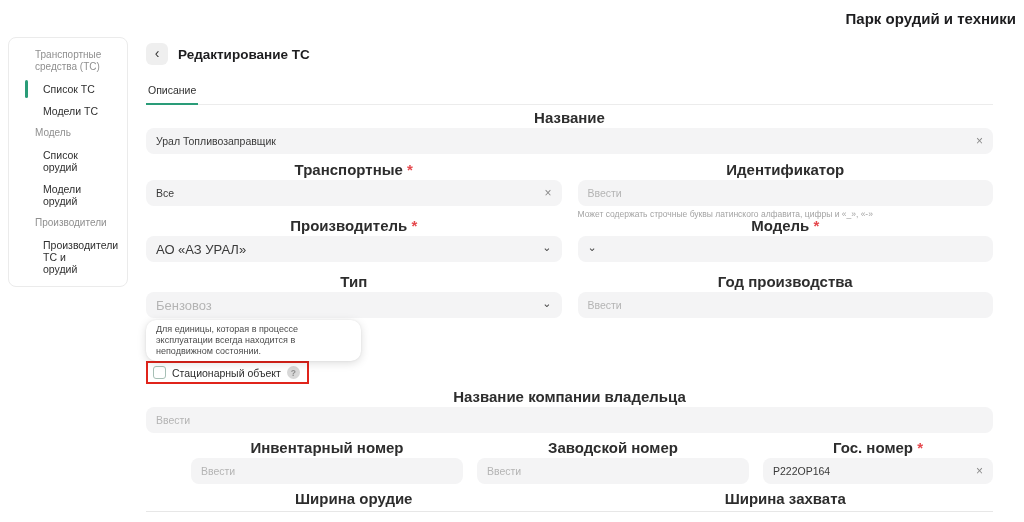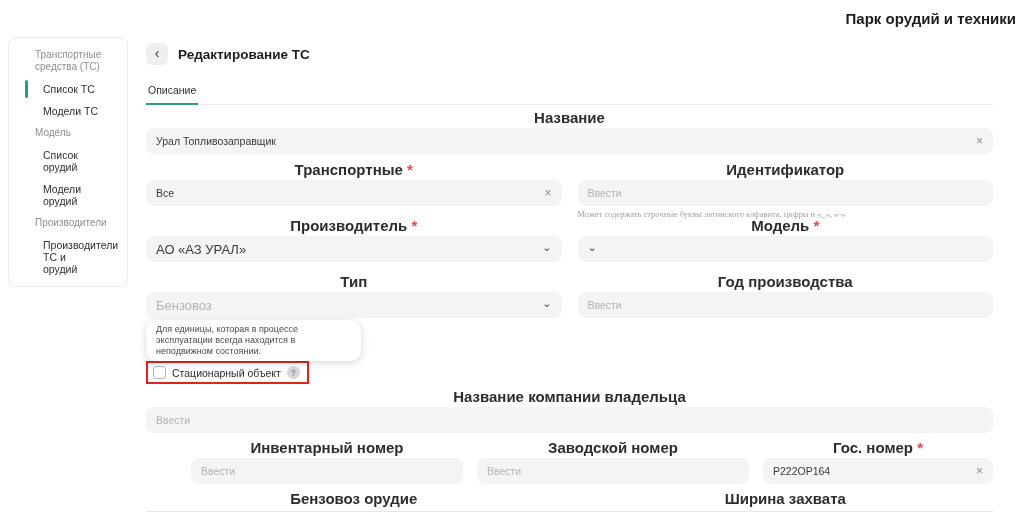--- a/index.html
+++ b/index.html
@@ -37,21 +37,21 @@
   .box { height: 26px; background: #f4f4f5; border-radius: 8px; display: flex; align-items: center;
     padding: 0 10px; }
   .box input { flex: 1; border: none; background: transparent; outline: none;
     font-family: "Liberation Sans", sans-serif; font-size: 10.5px; color: #3a3a3a; min-width: 0; }
   .box input::placeholder { color: #b4b4b4; }
   .box .box-text { flex: 1; font-size: 13px; color: #3a3a3a; }
   .box .box-text.muted { color: #b4b4b4; }
   .clear-icon { font-size: 12px; color: #8a8a8a; cursor: pointer; line-height: 1; }
   .chevron-down-icon { font-size: 11px; color: #4a4a4a; line-height: 0.6; cursor: pointer;
     transform: translateY(-2px); }
-  .hint { font-size: 8.5px; color: #a3a3a3; margin-top: 3px; line-height: 10px; font-family: Liberation Serif, serif; }
+  .hint { font-size: 8.5px; color: #a3a3a3; margin-top: 3px; line-height: 10px; }
 
   .mt7 { margin-top: 7px; }
   .row2 { display: grid; grid-template-columns: 1fr 1fr; column-gap: 16px; margin-top: 10px; }
   .row2.tight { margin-top: 1px; }
   .row2.loose { margin-top: 14px; }
   .row3 { display: grid; grid-template-columns: 272px 272px 1fr; column-gap: 14px; margin-top: 9px; margin-left: 45px; }
 
   .tooltip { display: inline-block; max-width: 215px; background: #fff; border-radius: 10px;
     box-shadow: 0 2px 10px rgba(0,0,0,0.14), 0 0 2px rgba(0,0,0,0.08);
     font-size: 9px; line-height: 11px; color: #4b4b4b; padding: 4px 10px; margin-top: 2px;
@@ -200,20 +200,20 @@
         <div>
           <div class="lbl"><span>Гос. номер</span> <span class="req-mark">*</span></div>
           <div class="box">
             <input value="P222OP164" style="">
             <span class="clear-icon">×</span>
           </div>
         </div>
       </div>
 
       <div class="row2" style="margin-top:9px;">
-        <div class="lbl" style="margin-bottom:0;">Бензовоз орудие</div>
+        <div class="lbl" style="margin-bottom:0;">Ширина орудие</div>
         <div class="lbl" style="margin-bottom:0;">Ширина захвата</div>
       </div>
       <hr class="divider">
 
     </main>
   </div>
 </div>
 
 </body></html>

